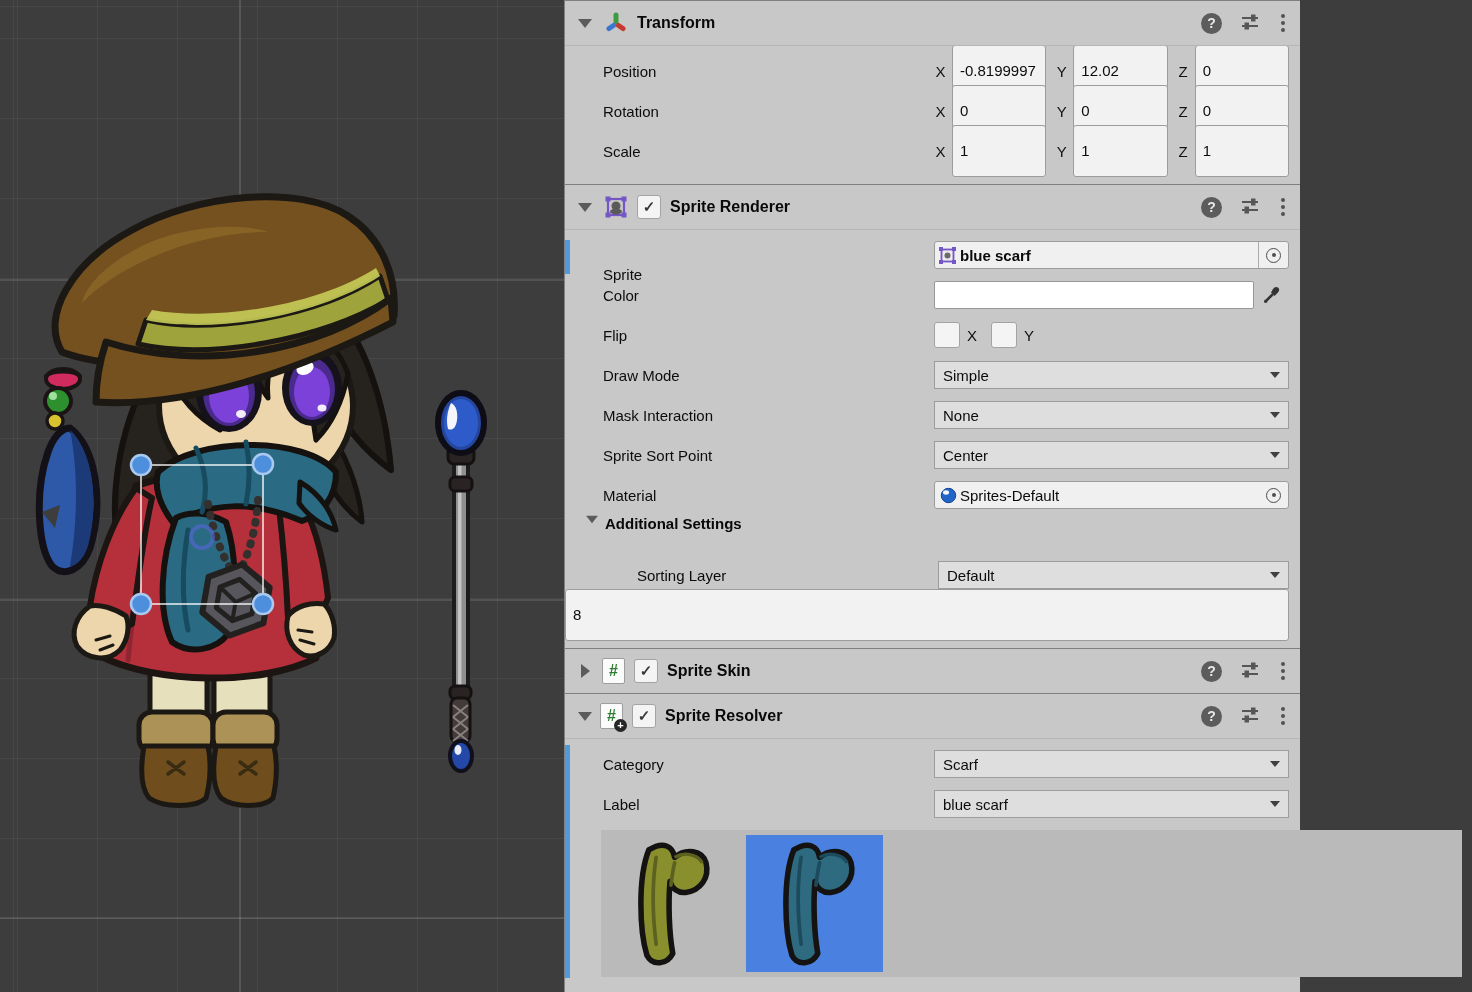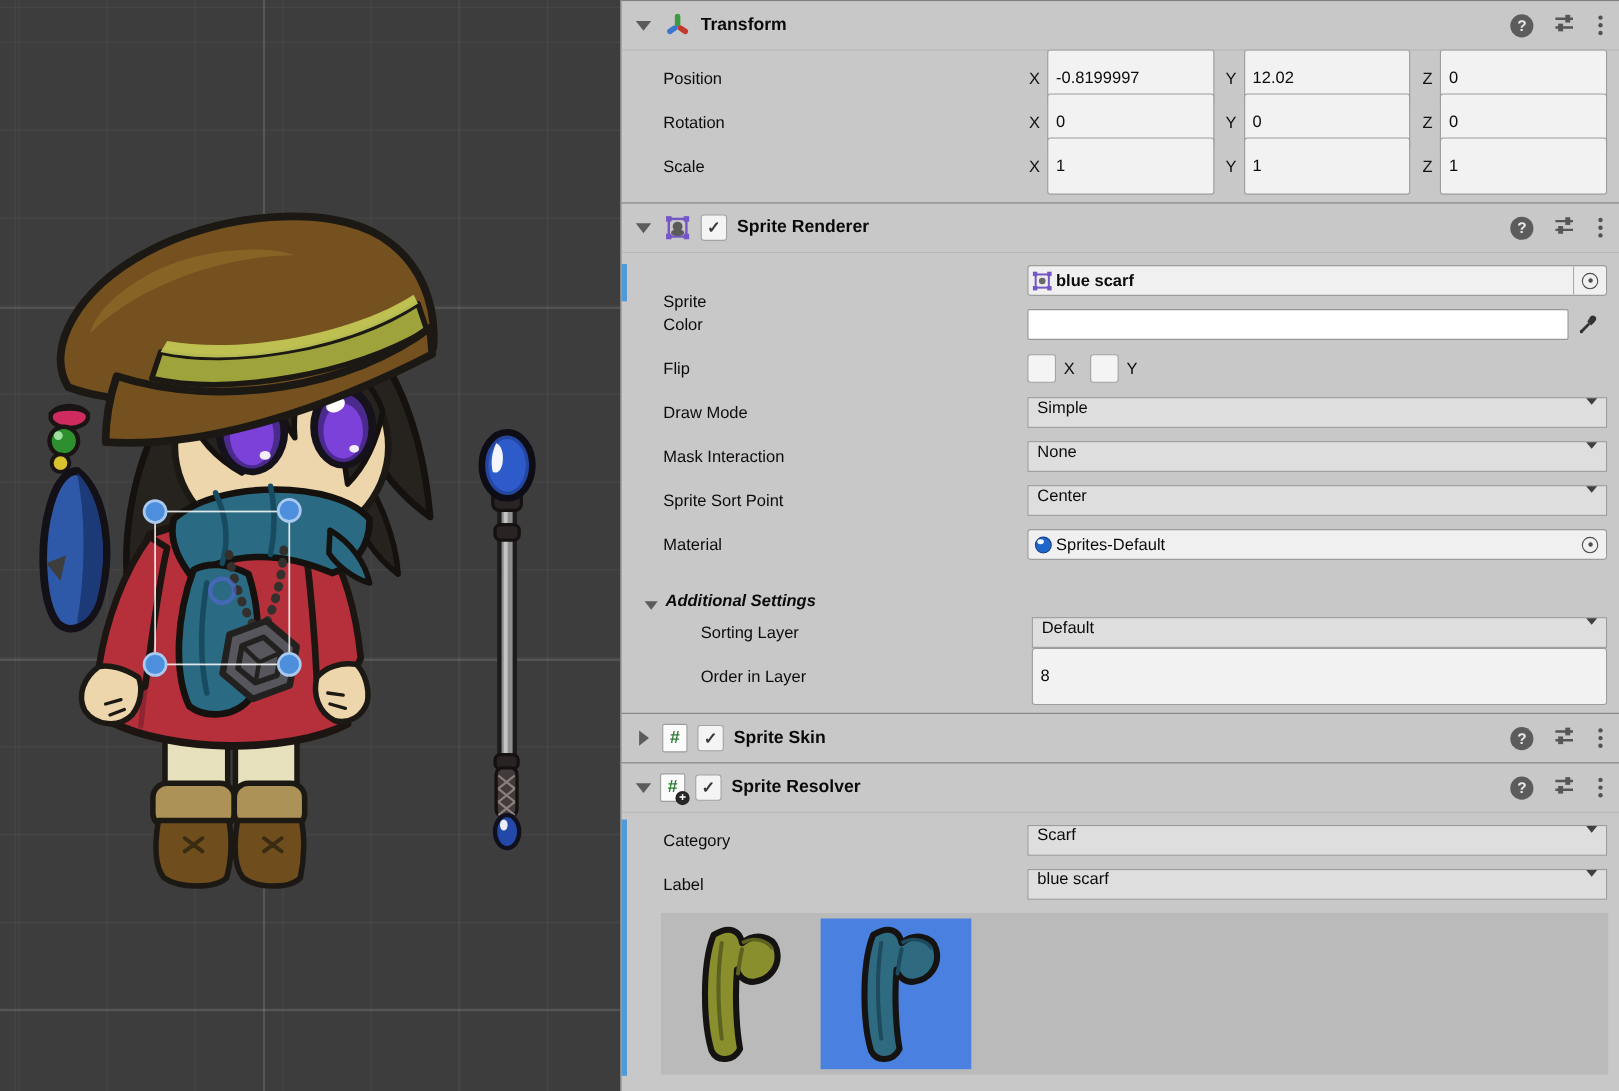--- a/index.html
+++ b/index.html
@@ -11,21 +11,21 @@
   .grid-minor{position:absolute;inset:0;
     background-image:
       repeating-linear-gradient(to right, rgba(255,255,255,0.05) 0 1px, transparent 1px 80px),
       repeating-linear-gradient(to bottom, rgba(255,255,255,0.05) 0 1px, transparent 1px 80px);
     background-position:17px 38px;}
   .grid-v{position:absolute;top:0;bottom:0;width:2px;background:rgba(255,255,255,0.13);}
   .grid-h{position:absolute;left:0;right:0;height:2px;background:rgba(255,255,255,0.11);}
   .char-svg{position:absolute;left:0;top:0;}
 
   
-  .inspector{position:absolute;left:564px;top:0;width:908px;height:992px;background:#c8c8c8;
+  .inspector{position:absolute;left:564px;top:0;width:736px;height:992px;background:#c8c8c8;
              border-left:1px solid #828282;box-sizing:border-box;font-size:15px;}
   .component{position:relative;border-top:1px solid #7f7f7f;}
   .component:first-child{border-top:none;}
   .comp-header{height:44px;display:flex;align-items:center;padding-left:13px;position:relative;
                border-bottom:1px solid #b6b6b6;}
   .comp-body{padding:5px 0 13px 0;}
   .comp-title{font-weight:bold;font-size:16px;margin-left:9px;color:#090909;}
   .fold-down{width:0;height:0;border-left:7px solid transparent;border-right:7px solid transparent;
              border-top:9px solid #5b5b5b;margin-right:8px;}
   .fold-right{width:0;height:0;border-top:7px solid transparent;border-bottom:7px solid transparent;
@@ -43,30 +43,30 @@
                border-radius:2px;display:flex;align-items:center;justify-content:center;}
   .script-icon .hash{color:#2e7d32;font-weight:bold;font-size:16px;line-height:1;}
   .plus-badge{position:absolute;right:-5px;bottom:-4px;width:13px;height:13px;border-radius:50%;
               background:#262626;color:#fff;font-size:11px;font-weight:bold;line-height:13px;text-align:center;}
 
   .row{height:40px;display:flex;align-items:center;}
   .row-label{width:331px;padding-left:38px;flex:none;color:#0c0c0c;white-space:nowrap;overflow:hidden;}
   .row-label.bold{font-weight:normal;margin-top:38px;}
   .row-label.indent{padding-left:72px;width:301px;}
   .ctrl{flex:1;margin-right:11px;display:flex;align-items:center;}
-  .fold-row{height:40px;display:flex;align-items:flex-end;padding-left:20px;font-weight:bold;color:#090909;font-style:italic;}
+  .fold-row{height:40px;display:flex;align-items:flex-start;padding-left:20px;font-weight:bold;color:#090909;}
   .fold-row .fold-down{margin-right:6px;transform:scale(0.85);}
 
   .vec3{flex:1;display:flex;gap:9px;}
   .vec{flex:1;display:flex;align-items:center;gap:5px;}
   .axis{width:13px;text-align:center;color:#111;}
   .tfield{flex:1;height:26px;line-height:26px;background:#f2f2f2;border:1px solid #9c9c9c;
           border-radius:3px;padding:12px 7px;color:#0b0b0b;white-space:nowrap;overflow:hidden;}
   .dropdown{flex:1;height:26px;background:#dedede;border:1px solid #9c9c9c;border-radius:0;
-            display:flex;align-items:flex-start;padding:0 8px;position:relative;color:#0b0b0b;}
+            display:flex;align-items:center;padding:0 8px;position:relative;color:#0b0b0b;}
   .dd-arrow{position:absolute;right:8px;width:0;height:0;border-left:5px solid transparent;
             border-right:5px solid transparent;border-top:6px solid #3f3f3f;}
   .objfield{flex:1;height:26px;background:#f0f0f0;border:1px solid #9c9c9c;border-radius:3px;
             display:flex;align-items:center;padding:0 0 0 3px;overflow:hidden;}
   .obj-text{margin-left:3px;color:#0b0b0b;}
   .obj-text.bold{font-weight:600;}
   .obj-sep{width:1px;height:26px;background:#ababab;margin-left:auto;}
   .obj-picker{width:29px;height:26px;display:flex;align-items:center;justify-content:center;}
   .circ-dot{width:13px;height:13px;border:1.6px solid #4e4e4e;border-radius:50%;
             display:flex;align-items:center;justify-content:center;}
@@ -424,21 +424,20 @@
       <div class="row">
         <div class="row-label indent">Sorting Layer</div>
         <div class="ctrl">
             <div class="dropdown">
           <span>Default</span>
               <span class="dd-arrow"></span>
         </div>
           </div>
       </div>
       <div class="row">
-        <div class="row-label indent">Order in Layer</div>
         <div class="ctrl">
             <span class="tfield" style="flex:1;">8</span>
           </div>
       </div>
     </div>
   </div>
 
   <div class="component">
     <div class="comp-header" style="border-bottom:none;">
       <span class="fold-right"></span>

